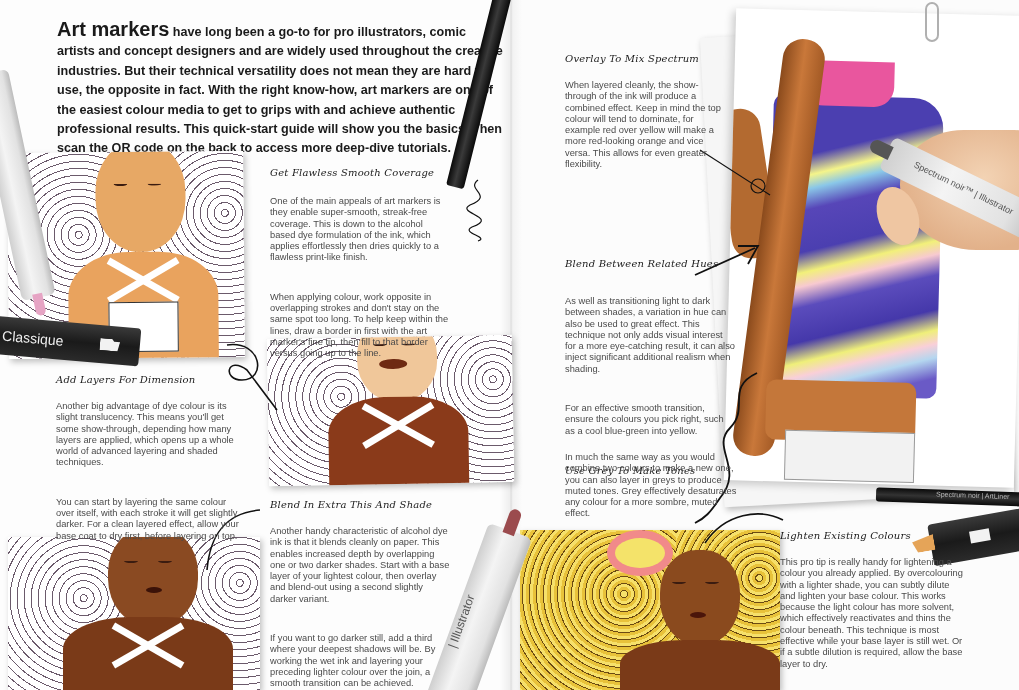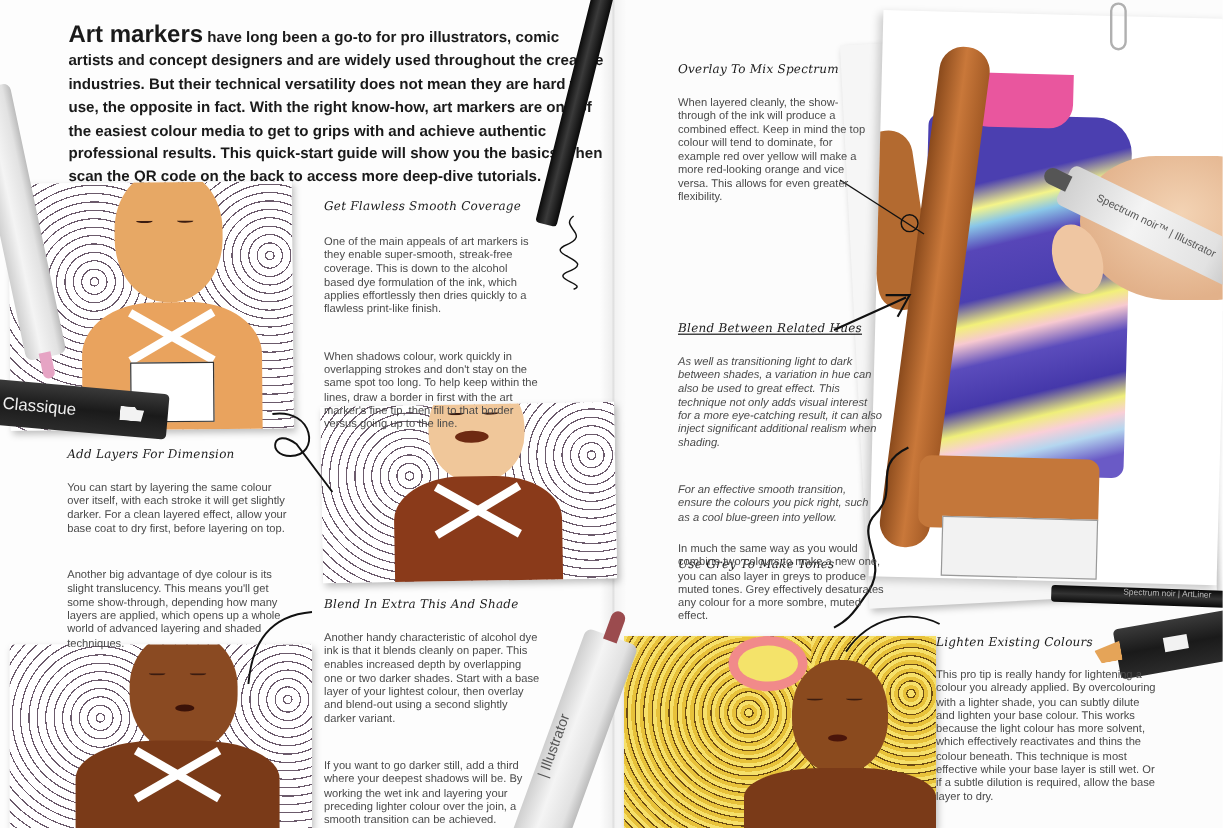--- a/index.html
+++ b/index.html
@@ -208,42 +208,42 @@
   <svg class="deco" style="left:695px; top:368px;" width="70" height="160">
     <path d="M62 5 C 30 20, 55 40, 35 60 C 15 80, 50 100, 25 130 C 15 145, 10 150, 0 155" stroke="#111" stroke-width="1.8" fill="none"></path>
   </svg>
   <svg class="deco" style="left:705px; top:508px;" width="80" height="40">
     <path d="M0 35 C 20 5, 55 0, 78 12" stroke="#111" stroke-width="1.6" fill="none"></path>
   </svg>
 
   <div class="heading" style="left:270px; top:167px;">Get Flawless Smooth Coverage</div>
   <div class="body" style="left:270px; top:196px; width:180px;">
     <p>One of the main appeals of art markers is they enable super-smooth, streak-free coverage. This is down to the alcohol based dye formulation of the ink, which applies effortlessly then dries quickly to a flawless print-like finish.</p>
-    <p>When shadows colour, work quickly in overlapping strokes and don't stay on the same spot too long. To help keep within the lines, draw a border in first with the art marker's fine tip, then fill to that border versus going up to the line.</p>
+    <p>When applying colour, work opposite in overlapping strokes and don't stay on the same spot too long. To help keep within the lines, draw a border in first with the art marker's fine tip, then fill to that border versus going up to the line.</p>
   </div>
 
   <div class="heading" style="left:56px; top:374px;">Add Layers For Dimension</div>
   <div class="body" style="left:56px; top:401px; width:185px;">
+    <p>Another big advantage of dye colour is its slight translucency. This means you'll get some show-through, depending how many layers are applied, which opens up a whole world of advanced layering and shaded techniques.</p>
     <p>You can start by layering the same colour over itself, with each stroke it will get slightly darker. For a clean layered effect, allow your base coat to dry first, before layering on top.</p>
-    <p>Another big advantage of dye colour is its slight translucency. This means you'll get some show-through, depending how many layers are applied, which opens up a whole world of advanced layering and shaded techniques.</p>
   </div>
 
   <div class="heading" style="left:270px; top:499px;">Blend In Extra This And Shade</div>
   <div class="body" style="left:270px; top:526px; width:180px;">
     <p>Another handy characteristic of alcohol dye ink is that it blends cleanly on paper. This enables increased depth by overlapping one or two darker shades. Start with a base layer of your lightest colour, then overlay and blend-out using a second slightly darker variant.</p>
     <p>If you want to go darker still, add a third where your deepest shadows will be. By working the wet ink and layering your preceding lighter colour over the join, a smooth transition can be achieved.</p>
   </div>
 
   <div class="heading" style="left:565px; top:53px;">Overlay To Mix Spectrum</div>
   <div class="body" style="left:565px; top:80px; width:160px;">
     <p>When layered cleanly, the show-through of the ink will produce a combined effect. Keep in mind the top colour will tend to dominate, for example red over yellow will make a more red-looking orange and vice versa. This allows for even greater flexibility.</p>
   </div>
 
-  <div class="heading" style="left:565px; top:269px;text-decoration:underline;">Blend Between Related Hues</div>
-  <div class="body" style="left:565px; top:296px; width:170px;font-style:italic;">
+  <div class="heading" style="left:565px; top:258px;">Blend Between Related Hues</div>
+  <div class="body" style="left:565px; top:296px; width:170px;">
     <p>As well as transitioning light to dark between shades, a variation in hue can also be used to great effect. This technique not only adds visual interest for a more eye-catching result, it can also inject significant additional realism when shading.</p>
     <p>For an effective smooth transition, ensure the colours you pick right, such as a cool blue-green into yellow.</p>
   </div>
 
   <div class="heading" style="left:565px; top:425px;margin-top:40px;">Use Grey To Make Tones</div>
   <div class="body" style="left:565px; top:452px; width:175px;">
     <p>In much the same way as you would combine two colours to make a new one, you can also layer in greys to produce muted tones. Grey effectively desaturates any colour for a more sombre, muted effect.</p>
   </div>
 
   <div class="heading" style="left:780px; top:530px;">Lighten Existing Colours</div>

